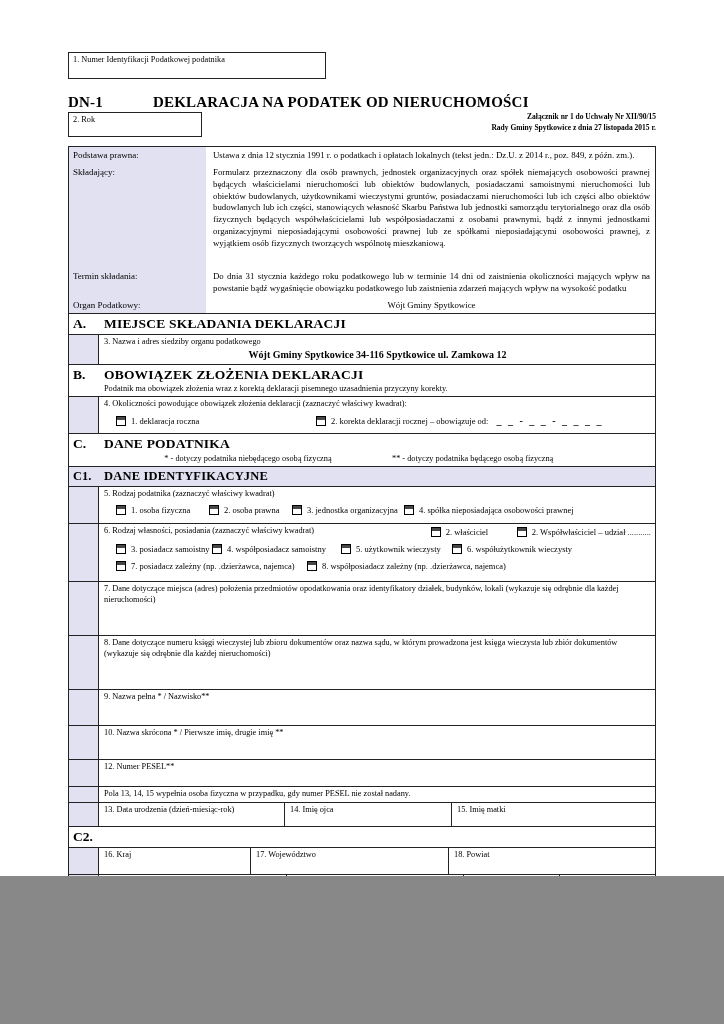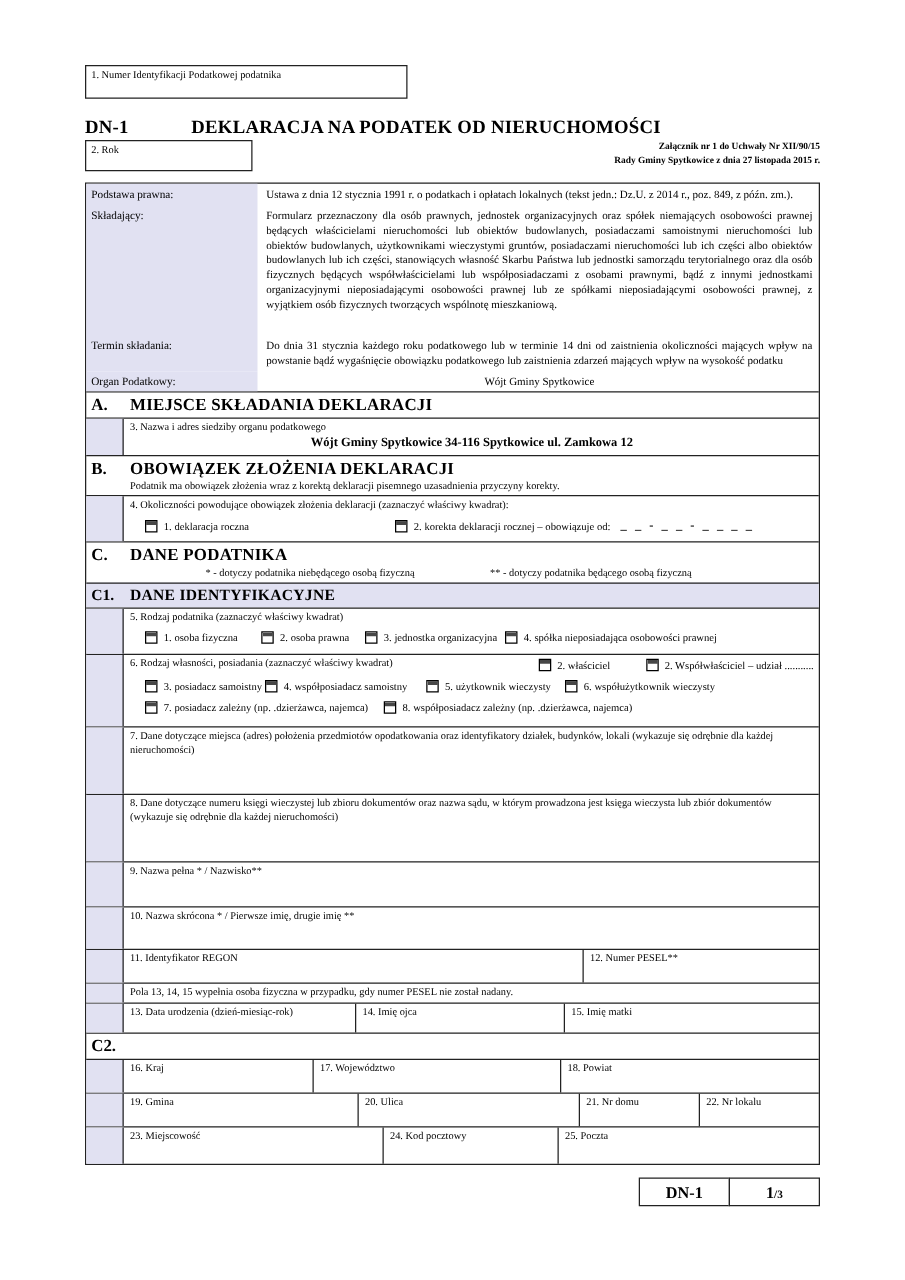--- a/index.html
+++ b/index.html
@@ -1,18 +1,18 @@
 <!DOCTYPE html>
 <html><head>
 <meta charset="utf-8">
 <style>
   * { box-sizing: border-box; margin: 0; padding: 0; }
   body { margin: 0; background: #888; }
   .page {
-    position: relative; width: 724px; height: 1024px; background: #fff;
+    position: relative; width: 724px; height: 876px; background: #fff;
     font-family: "Liberation Serif", serif; color: #000; overflow: hidden;
   }
   .content { position: absolute; left: 68px; top: 52px; width: 588px; }
 
   .nip-box { width: 258px; height: 27px; border: 1px solid #222; font-size: 8px; padding: 2px 4px; }
   .title-row { display: flex; margin-top: 15px; font-weight: bold; font-size: 15px; letter-spacing: .2px; }
   .title-code { width: 85px; flex: none; }
   .year-row { display: flex; justify-content: space-between; align-items: flex-start; margin-top: 1px; }
   .year-box { width: 134px; height: 25px; border: 1px solid #222; font-size: 8px; padding: 2px 4px; }
   .attachment { text-align: right; font-size: 7.5px; font-weight: bold; line-height: 1.4; }
@@ -259,24 +259,20 @@
       <div class="row" style="min-height:34px">
         <div class="spine"></div>
         <div class="cell">
           <div class="flabel">10. Nazwa skrócona * / Pierwsze imię, drugie imię **</div>
           <div class="fill"></div>
         </div>
       </div>
 
       <div class="row" style="min-height:27px">
         <div class="spine"></div>
-        <div class="cell fixed" style="width:367px">
-          <div class="flabel">11. Identyfikator REGON</div>
-          <div class="fill"></div>
-        </div>
         <div class="cell">
           <div class="flabel">12. Numer PESEL**</div>
           <div class="fill"></div>
         </div>
       </div>
 
       <div class="row" style="min-height:15px">
         <div class="spine"></div>
         <div class="cell">
           <div class="flabel">Pola 13, 14, 15 wypełnia osoba fizyczna w przypadku, gdy numer PESEL nie został nadany.</div>

